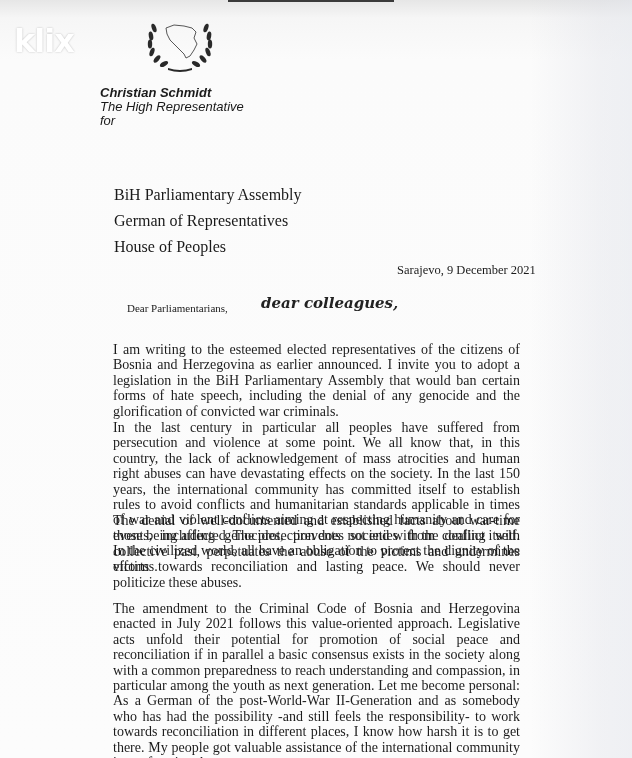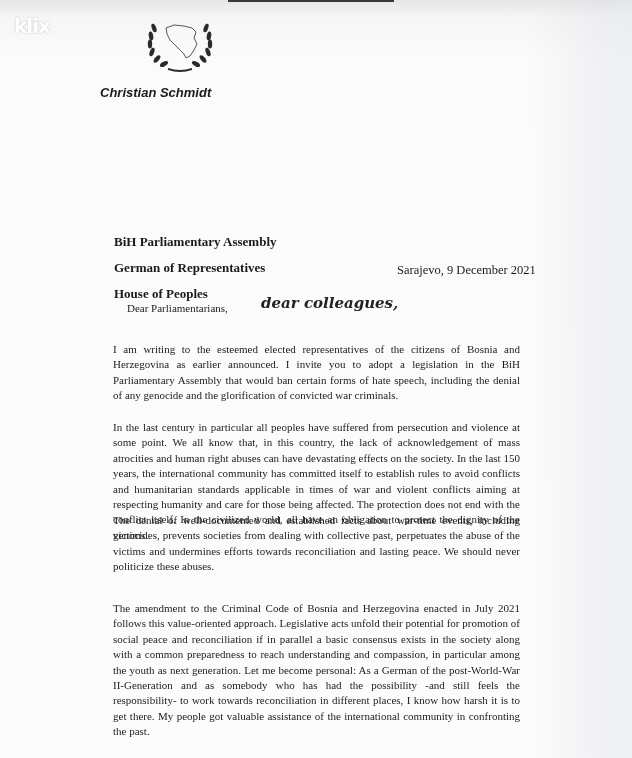--- a/index.html
+++ b/index.html
@@ -10,35 +10,35 @@
   }
   .topbar {
     position: absolute; left: 228px; top: 0; width: 166px; height: 2px; background: #3a3a3a;
   }
   .page-shade {
     position: absolute; left: 0; top: 0; width: 632px; height: 758px;
     background: linear-gradient(to right, rgba(0,0,0,0) 0, rgba(0,0,0,0) 530px, rgba(220,222,230,0.35) 600px, rgba(225,228,235,0.5) 632px);
     pointer-events: none;
   }
   .watermark {
-    position: absolute; left: 14px; top: 14px;
-    font-family: "DejaVu Sans", sans-serif; font-weight: bold; font-size: 20px;
+    position: absolute; left: 14px; top: 22px;
+    font-family: "DejaVu Sans", sans-serif; font-weight: bold; font-size: 32px;
     color: #ffffff; letter-spacing: -1px;
     text-shadow: 0 0 2px rgba(0,0,0,0.25);
   }
   .emblem { position: absolute; left: 140px; top: 14px; width: 80px; height: 60px; }
   .sender { position: absolute; left: 100px; top: 86px; width: 160px; 
     font-family: "Liberation Sans", sans-serif; font-style: italic; font-size: 13px; line-height: 14px; color: #1a1a1a; }
   .sender .name { font-weight: bold; }
-  .addressee { position: absolute; left: 114px; font-weight: bold; font-size: 13px; color: #1a1a1a; margin-top: 48px; }
+  .addressee { position: absolute; left: 114px; font-weight: normal; font-size: 16px; color: #1a1a1a; }
   .date { position: absolute; left: 397px; top: 263px; font-size: 12.5px; }
   .salutation { position: absolute; left: 127px; top: 302px; font-size: 11px; }
   .handwriting { position: absolute; left: 233px; top: 294px;
     font-family: "DejaVu Serif", serif; font-style: italic; font-weight: bold; font-size: 15px; color: #222; margin-left: 28px; }
-  .para { position: absolute; left: 113px; width: 407px; font-size: 11px; line-height: 15.4px;
+  .para { position: absolute; left: 113px; width: 407px; font-size: 14px; line-height: 15.4px;
     text-align: justify; color: #1c1c1c; }
 </style>
 </head>
 <body>
 
 <div class="topbar"></div>
 <div class="page-shade"></div>
 
 <div class="watermark">klix</div>
 
@@ -56,20 +56,21 @@
     <ellipse cx="68" cy="38" rx="2.2" ry="4.5" transform="rotate(-20 68 38)"></ellipse>
     <ellipse cx="63" cy="45" rx="2.2" ry="4.5" transform="rotate(-40 63 45)"></ellipse>
     <ellipse cx="56" cy="50" rx="2.2" ry="4.5" transform="rotate(-60 56 50)"></ellipse>
     <path d="M28 54 Q40 58 52 54 L52 56 Q40 60 28 56 Z"></path>
   </g>
   <path d="M26 14 L34 11 L44 12 L52 14 L56 18 L54 24 L57 30 L54 36 L50 42 L46 44 L44 40 L38 34 L30 26 L27 20 Z" fill="none" stroke="#444" stroke-width="0.9"></path>
 </svg>
 
 <div class="sender">
   <div class="name">Christian Schmidt</div>
+  <div>The High Representative for</div>
 </div>
 
 <div class="addressee" style="top:186px">BiH Parliamentary Assembly</div>
 <div class="addressee" style="top:212px">German of Representatives</div>
 <div class="addressee" style="top:238px">House of Peoples</div>
 
 <div class="date">Sarajevo, 9 December 2021</div>
 
 <div class="salutation">Dear Parliamentarians,</div>
 <div class="handwriting">dear colleagues,</div>

